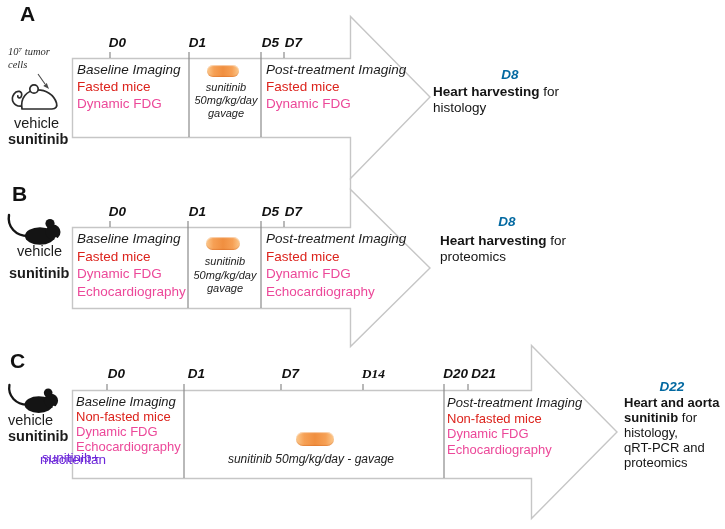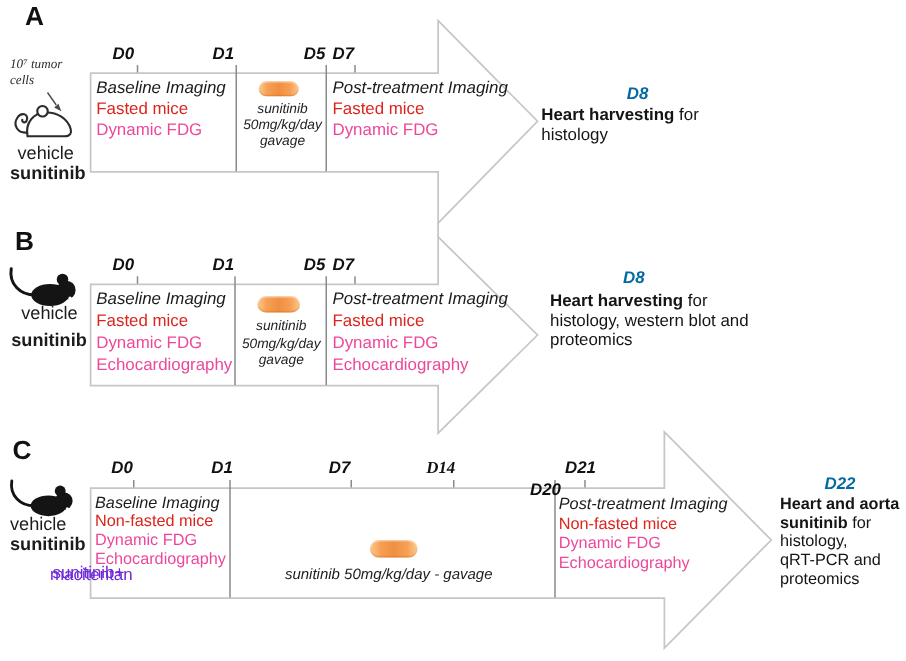--- a/index.html
+++ b/index.html
@@ -7,21 +7,21 @@
     position:relative;width:725px;height:529px;background:#fff;overflow:hidden;
     font-family:"Liberation Sans",sans-serif;color:#1c1c1c;
   }
   .abs{position:absolute;white-space:nowrap;}
   .it{font-style:italic;}
   .b{font-weight:bold;}
   .red{color:#dc231c;}
   .gray{color:#ec4899;}
   .grayLbl{color:#6d28d9;margin-left:37px;}
   .panelLabel{font-size:21px;font-weight:bold;color:#111;}
-  .day{font-size:13.5px;font-weight:bold;font-style:italic;text-align:left;color:#111;}
+  .day{font-size:13.5px;font-weight:bold;font-style:italic;text-align:right;color:#111;}
   .cell{font-size:13.5px;line-height:17px;}
   .cell4{font-size:13.5px;line-height:17.5px;}
   .cellC{font-size:13px;line-height:15px;}
   .doseTxt{font-size:11px;font-style:italic;text-align:center;color:#222;}
   .groupLbl{font-size:14.5px;}
   .note{font-size:10.5px;font-style:italic;line-height:13px;color:#2b2b2b;font-family:Liberation Serif, serif;}
   .outcome{font-size:13.5px;line-height:16px;color:#151515;}
   .outcomeC{font-size:13px;line-height:15px;color:#151515;}
   .outday{font-size:13.5px;font-weight:bold;font-style:italic;text-align:center;color:#0369a1;}
   .pill{
@@ -148,21 +148,20 @@
   <div class="abs cell4" style="left:266px;top:230px;">
     <div class="it">Post-treatment Imaging</div>
     <div class="red">Fasted mice</div>
     <div class="gray">Dynamic FDG</div>
     <div class="gray">Echocardiography</div>
   </div>
 
   <div class="abs outday" style="left:465px;top:214px;width:84px;">D8</div>
   <div class="abs outcome" style="left:440px;top:233px;line-height:15.5px;">
     <div><span class="b">Heart harvesting</span><span> for</span></div>
-    <div>histology, western blot and</div>
     <div>proteomics</div>
   </div>
 
   <div class="abs panelLabel" style="left:10px;top:349px;">C</div>
 
   <svg class="abs" style="left:5px;top:381px;" width="58" height="34" viewBox="0 0 58 36">
     <path d="M3,4 C1,16 10,25 22,25" stroke="#141414" stroke-width="2.4" fill="none" stroke-linecap="round"></path>
     <ellipse cx="34" cy="25" rx="15" ry="8.8" fill="#141414"></ellipse>
     <circle cx="47" cy="21" r="7.5" fill="#141414"></circle>
     <circle cx="44" cy="12.5" r="4.6" fill="#141414"></circle>
@@ -171,21 +170,21 @@
 
   <div class="abs groupLbl" style="left:8px;top:412px;">vehicle</div>
   <div class="abs groupLbl b" style="left:8px;top:428px;">sunitinib</div>
   <div class="abs groupLbl grayLbl" style="left:5px;top:450px;font-size:13.5px;">sunitinib+</div>
   <div class="abs groupLbl grayLbl" style="left:3px;top:452px;font-size:13.5px;">macitentan</div>
 
   <div class="abs day" style="left:89px;top:366px;width:36px;">D0</div>
   <div class="abs day" style="left:169px;top:366px;width:36px;">D1</div>
   <div class="abs day" style="left:263px;top:366px;width:36px;">D7</div>
   <div class="abs day" style="left:341px;top:366px;width:44px;font-family:Liberation Serif, serif;">D14</div>
-  <div class="abs day" style="left:424px;top:384px;width:44px;">D20</div>
+  <div class="abs day" style="left:424px;top:366px;width:44px;">D20</div>
   <div class="abs day" style="left:452px;top:366px;width:44px;">D21</div>
 
   <div class="abs cellC" style="left:76px;top:394px;">
     <div class="it">Baseline Imaging</div>
     <div class="red">Non-fasted mice</div>
     <div class="gray">Dynamic FDG</div>
     <div class="gray">Echocardiography</div>
   </div>
 
   <div class="abs pill" style="left:296px;top:432px;width:38px;height:14px;"></div>

